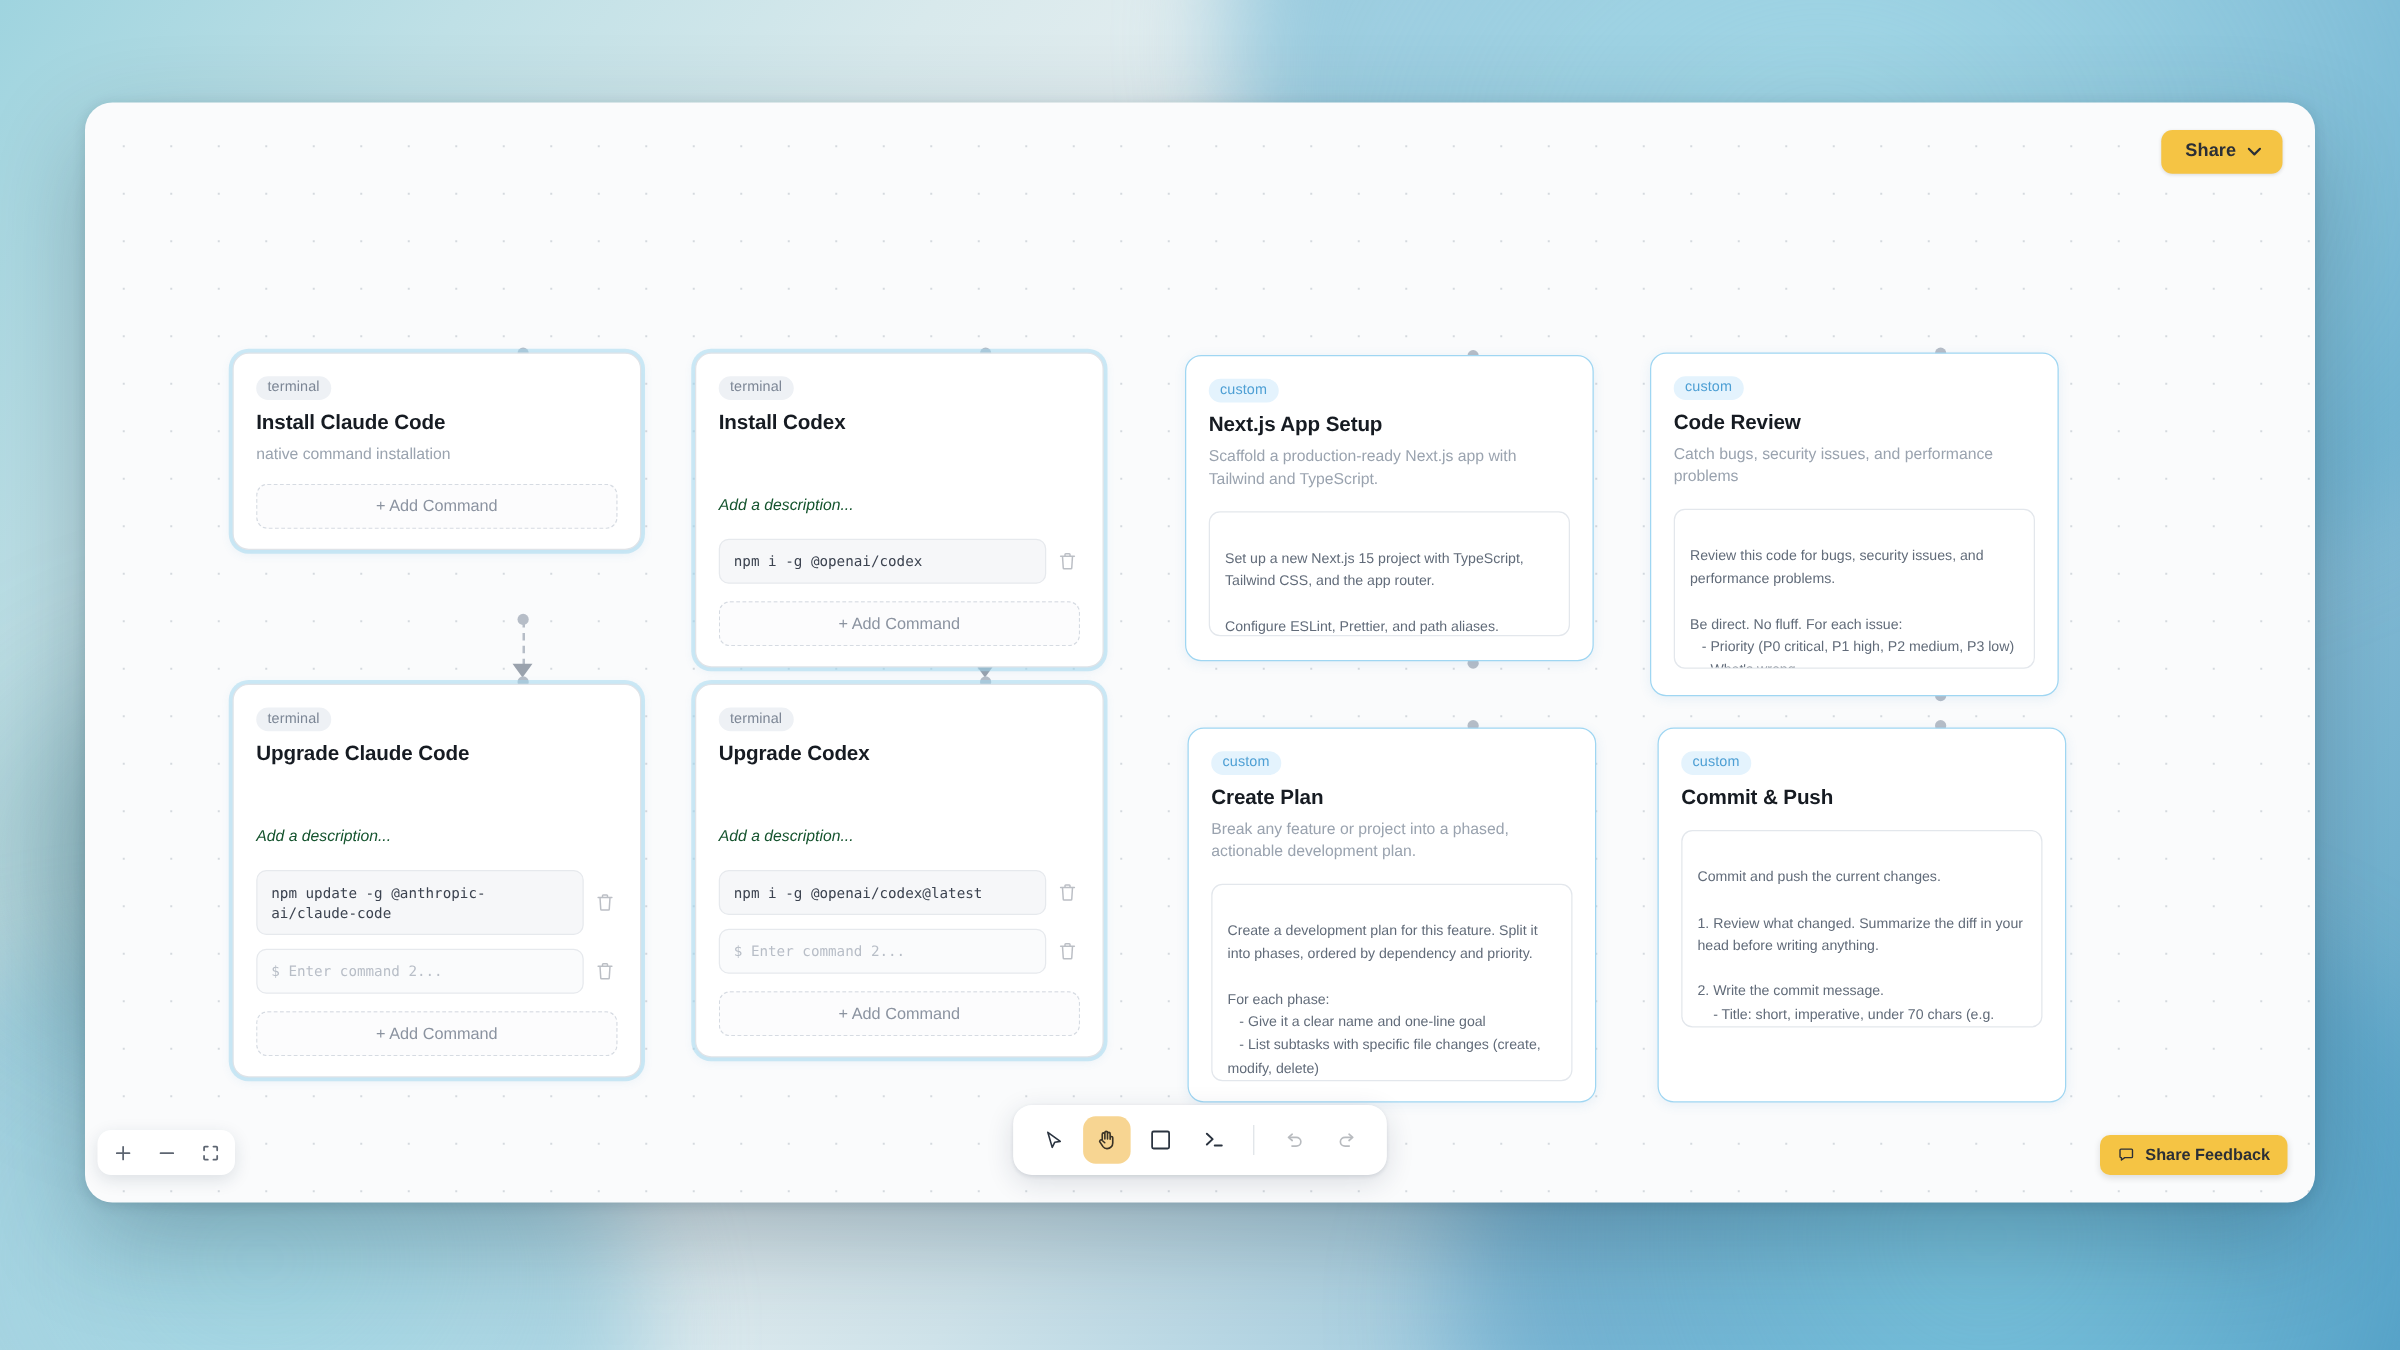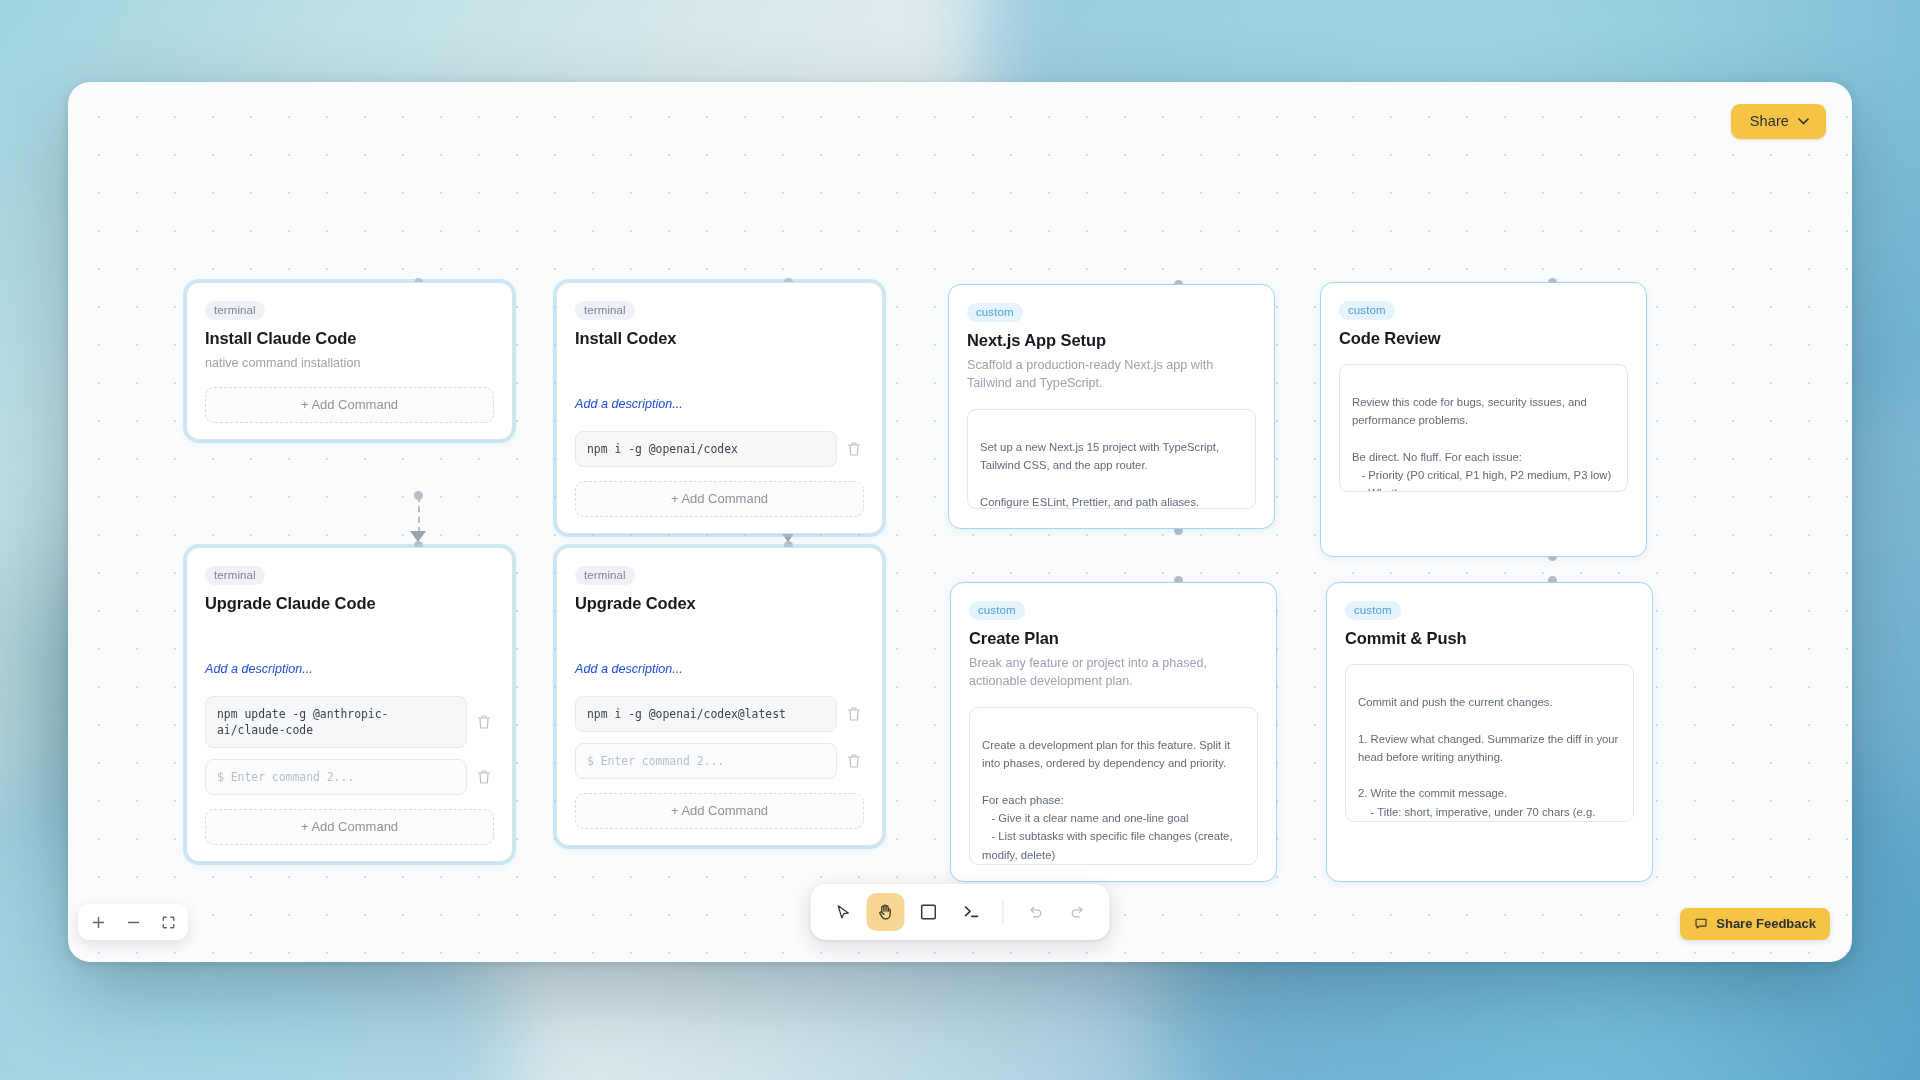--- a/index.html
+++ b/index.html
@@ -32,21 +32,21 @@
     position: absolute; inset: 0;
     background-image: radial-gradient(circle, #d4d9de 1.1px, transparent 1.2px);
     background-size: 38px 38px; background-position: 12px 16px;
   }
 
   
   .share-btn {
     position: absolute; right: 26px; top: 22px;
     background: #f5c444; color: #2b2f36;
     border-radius: 9px; padding: 9px 17px 10px 19px;
-    font-size: 14.5px; font-weight: 400; letter-spacing: .1px;
+    font-size: 14.5px; font-weight: 700; letter-spacing: .1px;
     display: flex; align-items: center; gap: 9px; cursor: pointer;
     box-shadow: 0 1px 3px rgba(0,0,0,.12);
   }
   .share-btn svg { display: block; }
 
   
   .card {
     position: absolute; background: #fff; border: 1px solid #dfe3e8;
     border-radius: 13px; box-shadow: 0 2px 7px rgba(20,40,70,.055);
     padding: 17px 18px 16px 18px;
@@ -55,21 +55,21 @@
   .card.selected-ring { box-shadow: 0 0 0 3px rgba(160,215,240,.5), 0 2px 9px rgba(60,140,200,.12); }
 
   .tag {
     display: inline-block; font-size: 11.5px; letter-spacing: .1px;
     padding: 3.5px 9px 4px; border-radius: 999px;
     background: #eef1f5; color: #7c8695; margin-bottom: 9px;
   }
   .tag.custom { background: #e4f3fd; color: #4d9fd4; }
   .card-title { font-size: 16.5px; font-weight: 700; color: #161b22; letter-spacing: -.1px; }
   .card-desc { font-size: 12.6px; color: #9aa3af; margin-top: 7px; line-height: 1.42; }
-  .card-desc.ph { font-style: italic; color: #1d4ed8; margin-top: 48px; }
+  .card-desc.ph { font-style: italic; color: #14532d; margin-top: 48px; }
 
   .cmd-row { display: flex; align-items: center; gap: 7px; margin-top: 17px; }
   .cmd-box {
     flex: 1; background: #f6f7f9; border: 1px solid #e6e9ed; border-radius: 8px;
     padding: 9px 11px; font-family: "DejaVu Sans Mono", monospace;
     font-size: 11.4px; color: #3c4350; line-height: 1.42; white-space: pre-wrap; word-break: break-word;
   }
   .cmd-box.empty { color: #b8bec7; background: #fafbfc; }
   .trash { width: 20px; height: 20px; flex: 0 0 20px; opacity: .45; cursor: pointer; }
   .trash svg { display: block; }
@@ -247,20 +247,21 @@
     <div class="prompt-box" style="height:100px;">Set up a new Next.js 15 project with TypeScript, Tailwind CSS, and the app router.
 
 Configure ESLint, Prettier, and path aliases.
 
 Make sure everything is clean and ready for development.</div>
   </div>
 
   <div class="card custom" style="left:1252px; top:200px; width:327px; height:275px;">
     <div class="tag custom">custom</div>
     <div class="card-title">Code Review</div>
+    <div class="card-desc">Catch bugs, security issues, and performance problems</div>
     <div class="prompt-box" style="height:128px;">Review this code for bugs, security issues, and performance problems.
 
 Be direct. No fluff. For each issue:
    - Priority (P0 critical, P1 high, P2 medium, P3 low)
    - What's wrong
    - Why it matters
    - The fix</div>
   </div>
 
   <div class="card custom" style="left:882px; top:500px; width:327px; height:300px;">

